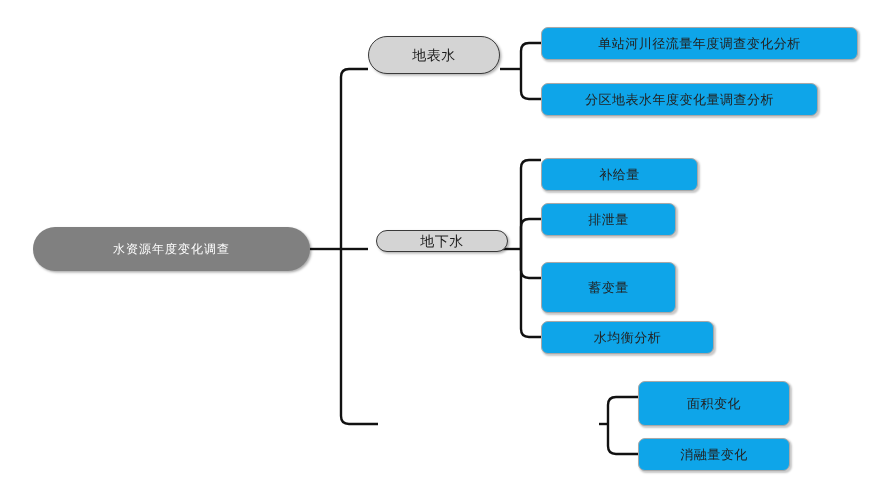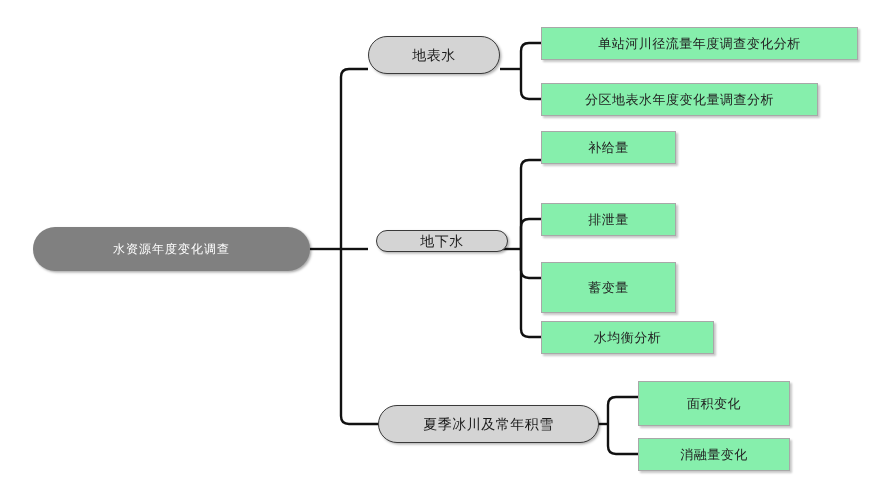--- a/index.html
+++ b/index.html
@@ -47,24 +47,24 @@
   .node-branch {
     background: #d4d4d4;
     color: #1a1a1a;
     border: 1.3px solid #3a3a3a;
     border-radius: 20px;
     font-size: 14px;
     letter-spacing: 0.5px;
     box-shadow: 1.5px 1.5px 2.5px rgba(0,0,0,0.30);
   }
   .node-leaf {
-    background: #86efac;
+    background: #0ea5e9;
     color: #222222;
     border: 1px solid #a8a8a8;
-    border-radius: 0;
+    border-radius: 7px;
     font-size: 13px;
     letter-spacing: 0.5px;
     box-shadow: 1.5px 1.5px 2px rgba(0,0,0,0.22);
     text-align: right;
   }
 </style>
 </head>
 <body>
 
 <div id="mindmap-canvas">
@@ -116,39 +116,36 @@
   </div>
 
   <div class="node node-leaf" style="left:541px; top:83px; width:277px; height:33px;">
     <span>分区地表水年度变化量调查分析</span>
   </div>
 
   <div class="node node-branch" style="left:376px; top:230px; width:132px; height:22px;">
     <span>地下水</span>
   </div>
 
-  <div class="node node-leaf" style="left:541px; top:131px; width:135px; height:33px;">
+  <div class="node node-leaf" style="left:541px; top:158px; width:157px; height:33px;">
     <span>补给量</span>
   </div>
 
   <div class="node node-leaf" style="left:541px; top:203px; width:135px; height:33px;">
     <span>排泄量</span>
   </div>
 
   <div class="node node-leaf" style="left:541px; top:262px; width:135px; height:51px;">
     <span>蓄变量</span>
   </div>
 
   <div class="node node-leaf" style="left:541px; top:321px; width:173px; height:33px;">
     <span>水均衡分析</span>
   </div>
 
-  <div class="node node-branch" style="left:378px; top:405px; width:221px; height:38px;">
-    <span>夏季冰川及常年积雪</span>
-  </div>
 
   <div class="node node-leaf" style="left:638px; top:381px; width:152px; height:45px;">
     <span>面积变化</span>
   </div>
 
   <div class="node node-leaf" style="left:638px; top:438px; width:152px; height:33px;">
     <span>消融量变化</span>
   </div>
 
 </div>

